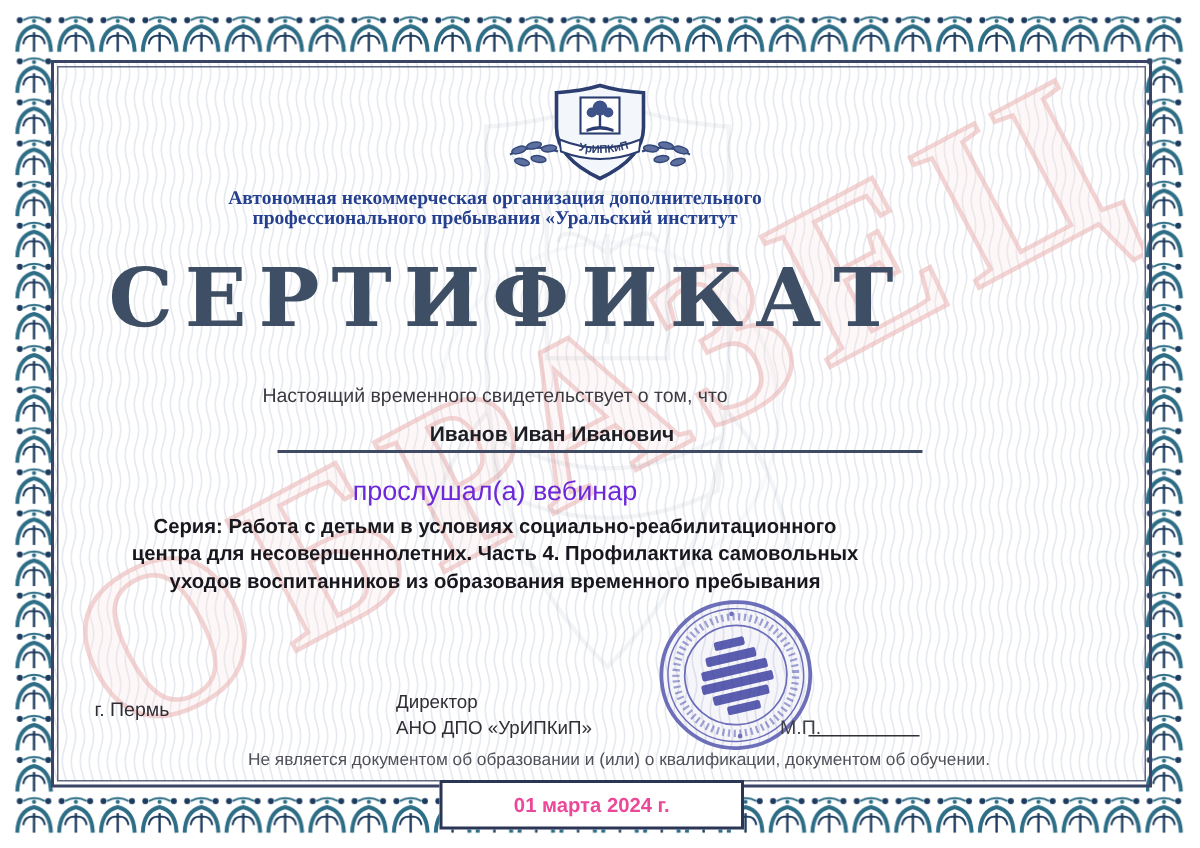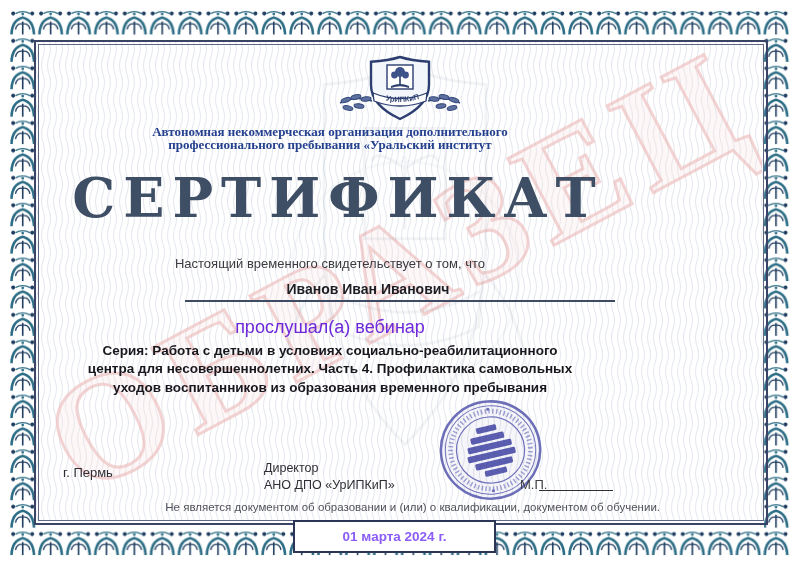--- a/index.html
+++ b/index.html
@@ -35,21 +35,21 @@
   .webinar{top:342px;font-size:13.5px;font-weight:700;line-height:18.3px;color:#17171d;}
 
   .city{left:63px;top:465px;font-size:13px;color:#2e2e34;}
   .director{left:264px;top:460px;font-size:12.5px;line-height:16.5px;color:#2e2e34;text-align:left;}
   .stamp{left:438px;top:398px;opacity:.88;}
   .mp{left:520px;top:477px;font-size:13px;color:#3f3f46;}
   .sig-line{left:539px;top:490px;width:74px;border-top:1.5px solid #2f2f35;height:0;}
 
   .footer-note{top:501px;font-size:11.5px;color:#50505a;text-align:right;}
   .date-box{left:293px;top:520px;width:199px;height:29px;background:#ffffff;border:2px solid #2b3656;z-index:4;
-     display:flex;align-items:center;justify-content:center;font-size:13.5px;font-weight:700;color:#8b5cf6;}
+     display:flex;align-items:center;justify-content:center;font-size:13.5px;font-weight:700;color:#ec4899;}
 </style>
 </head>
 <body>
 
 <div class="page">
 
   <svg class="layer bg-wave" width="730" height="481">
     <defs>
       <pattern id="wave" patternUnits="userSpaceOnUse" width="6" height="34">
         <path d="M3,0 Q6,8.5 3,17 Q0,25.5 3,34" fill="none" stroke="#e6e9ef" stroke-width="1.1"></path>

